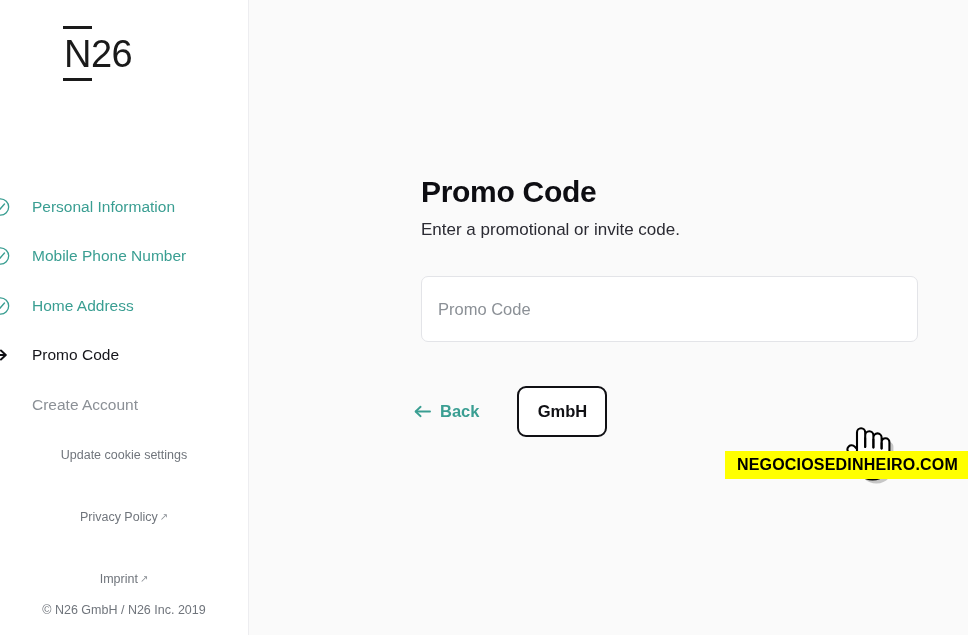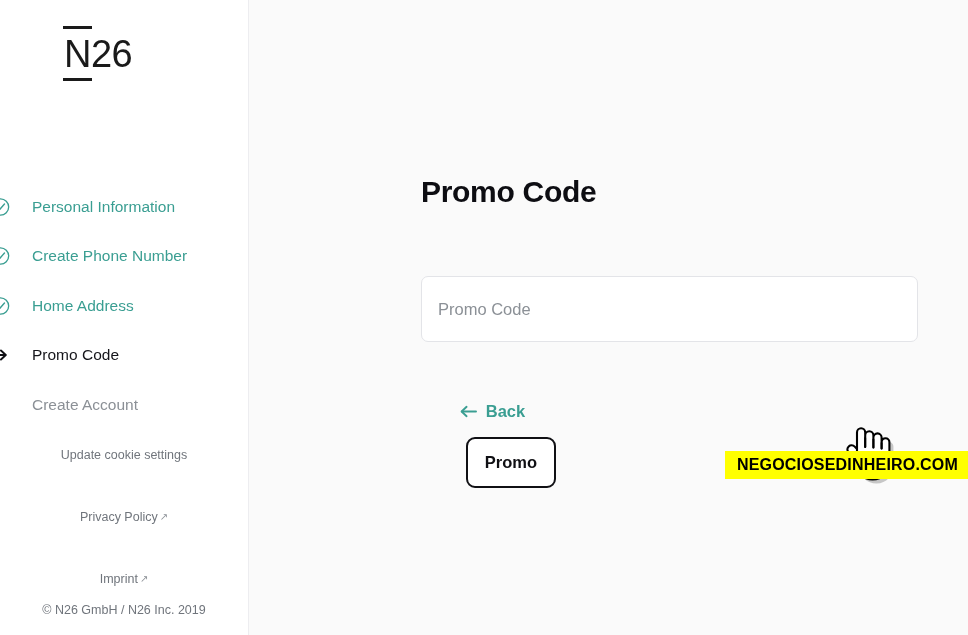--- a/index.html
+++ b/index.html
@@ -185,25 +185,24 @@
     outline: 0;
     background: transparent;
     font-family: "Liberation Sans", sans-serif;
     font-size: 16.5px;
     color: #15151a;
   }
   .field input::placeholder { color: #8b9096; opacity: 1; }
 
   .actions {
     position: absolute;
-    left: 189px;
+    left: 164px;
     top: 386px;
     display: flex;
     align-items: center;
-    flex-direction: column;
   }
 
   .back-link {
     display: flex;
     align-items: center;
     gap: 9px;
     color: #3a9e92;
     font-size: 16.5px;
     font-weight: 700;
     cursor: pointer;
@@ -273,21 +272,21 @@
           <path d="M6 10.3 L8.8 13 L14.2 6.8" fill="none" stroke="#3a9e92" stroke-width="1.4" stroke-linecap="round" stroke-linejoin="round"></path>
         </svg>
         <span class="step-label">Personal Information</span>
       </div>
 
       <div class="step done">
         <svg class="step-icon" viewBox="0 0 20 20">
           <circle cx="10" cy="10" r="8.6" fill="none" stroke="#3a9e92" stroke-width="1.4"></circle>
           <path d="M6 10.3 L8.8 13 L14.2 6.8" fill="none" stroke="#3a9e92" stroke-width="1.4" stroke-linecap="round" stroke-linejoin="round"></path>
         </svg>
-        <span class="step-label">Create Phone Number</span>
+        <span class="step-label">Mobile Phone Number</span>
       </div>
 
       <div class="step done">
         <svg class="step-icon" viewBox="0 0 20 20">
           <circle cx="10" cy="10" r="8.6" fill="none" stroke="#3a9e92" stroke-width="1.4"></circle>
           <path d="M6 10.3 L8.8 13 L14.2 6.8" fill="none" stroke="#3a9e92" stroke-width="1.4" stroke-linecap="round" stroke-linejoin="round"></path>
         </svg>
         <span class="step-label">Home Address</span>
       </div>
 
@@ -315,36 +314,37 @@
         <span>Imprint</span><span class="ext-arrow">↗</span>
       </div>
       <div class="foot-copy">© N26 GmbH / N26 Inc. 2019</div>
     </div>
 
   </aside>
 
   <section class="main">
 
     <h1 class="page-title">Promo Code</h1>
+    <p class="page-sub">Enter a promotional or invite code.</p>
 
     <div class="field">
       <input type="text" placeholder="Promo Code" style="">
     </div>
 
     <div class="actions">
 
       <div class="back-link">
         <svg class="back-arrow" viewBox="0 0 18 13">
           <path d="M17 6.5 H3" stroke="#3a9e92" stroke-width="1.9" stroke-linecap="round"></path>
           <path d="M7.6 1.8 L2.6 6.5 L7.6 11.2" fill="none" stroke="#3a9e92" stroke-width="1.9" stroke-linecap="round" stroke-linejoin="round"></path>
         </svg>
         <span>Back</span>
       </div>
 
-      <button class="skip-btn">Promo</button>
+      <button class="skip-btn">GmbH</button>
 
     </div>
 
     <svg class="cursor" viewBox="0 0 72 66">
       <g transform="translate(3,3)">
         <path d="M13 30 L13 9.5 C13 7 14.8 5.2 17.1 5.2 C19.4 5.2 21.2 7 21.2 9.5
                  L21.2 24 L21.2 12.5 C21.2 10.1 23 8.3 25.3 8.3 C27.6 8.3 29.4 10.1 29.4 12.5
                  L29.4 24.5 L29.4 14.6 C29.4 12.3 31.2 10.4 33.5 10.4 C35.8 10.4 37.6 12.3 37.6 14.6
                  L37.6 25.5 L37.6 19.2 C37.6 17 39.3 15.2 41.5 15.2 C43.7 15.2 45.4 17 45.4 19.2
                  L45.4 38 C45.4 48.5 38.4 56.5 28.6 56.5

